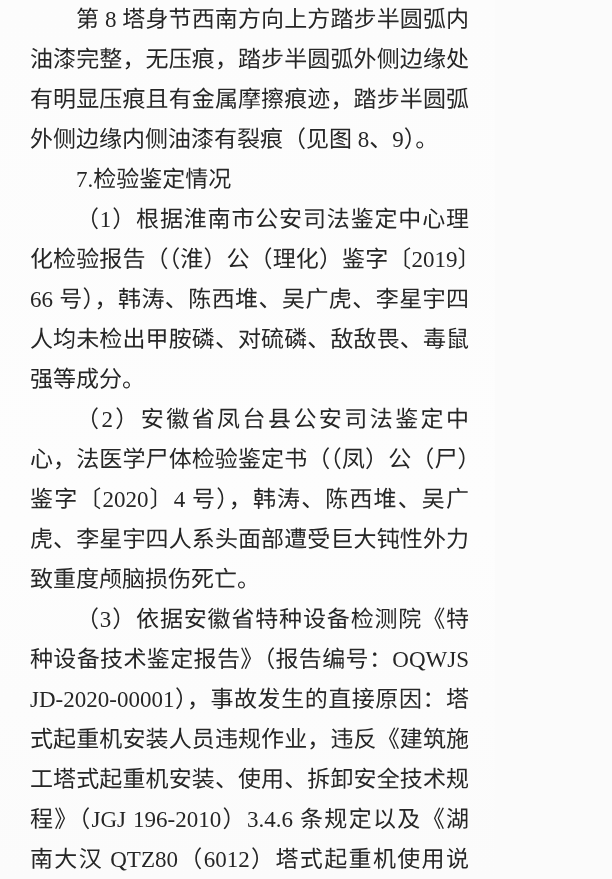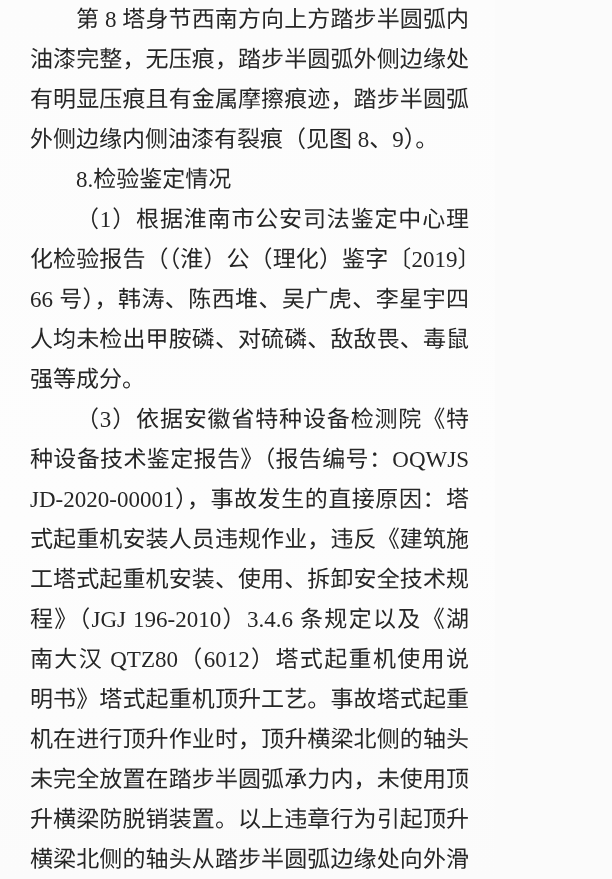--- a/index.html
+++ b/index.html
@@ -32,16 +32,17 @@
     padding: 0;
     text-indent: 2em;
     word-break: break-all;
   }
 </style>
 </head>
 <body>
 
 <div class="page">
   <p class="para">第 8 塔身节西南方向上方踏步半圆弧内油漆完整，无压痕，踏步半圆弧外侧边缘处有明显压痕且有金属摩擦痕迹，踏步半圆弧外侧边缘内侧油漆有裂痕（见图 8、9）。</p>
-  <p class="para">8.检验鉴定情况</p>
+  <p class="para">7.检验鉴定情况</p>
   <p class="para">（1）根据淮南市公安司法鉴定中心理化检验报告（（淮）公（理化）鉴字〔2019〕66 号），韩涛、陈西堆、吴广虎、李星宇四人均未检出甲胺磷、对硫磷、敌敌畏、毒鼠强等成分。</p>
+  <p class="para">（2）安徽省凤台县公安司法鉴定中心，法医学尸体检验鉴定书（（凤）公（尸）鉴字〔2020〕4 号），韩涛、陈西堆、吴广虎、李星宇四人系头面部遭受巨大钝性外力致重度颅脑损伤死亡。</p>
   <p class="para">（3）依据安徽省特种设备检测院《特种设备技术鉴定报告》（报告编号：OQWJSJD-2020-00001），事故发生的直接原因：塔式起重机安装人员违规作业，违反《建筑施工塔式起重机安装、使用、拆卸安全技术规程》（JGJ 196-2010）3.4.6 条规定以及《湖南大汉 QTZ80（6012）塔式起重机使用说明书》塔式起重机顶升工艺。事故塔式起重机在进行顶升作业时，顶升横梁北侧的轴头未完全放置在踏步半圆弧承力内，未使用顶升横梁防脱销装置。以上违章行为引起顶升横梁北侧的轴头从踏步半圆弧边缘处向外滑脱，造成塔式起重机上部荷载（含塔式起重机平衡臂、回转总成、塔顶、起重</p>
 </div>
 
 </body></html>

